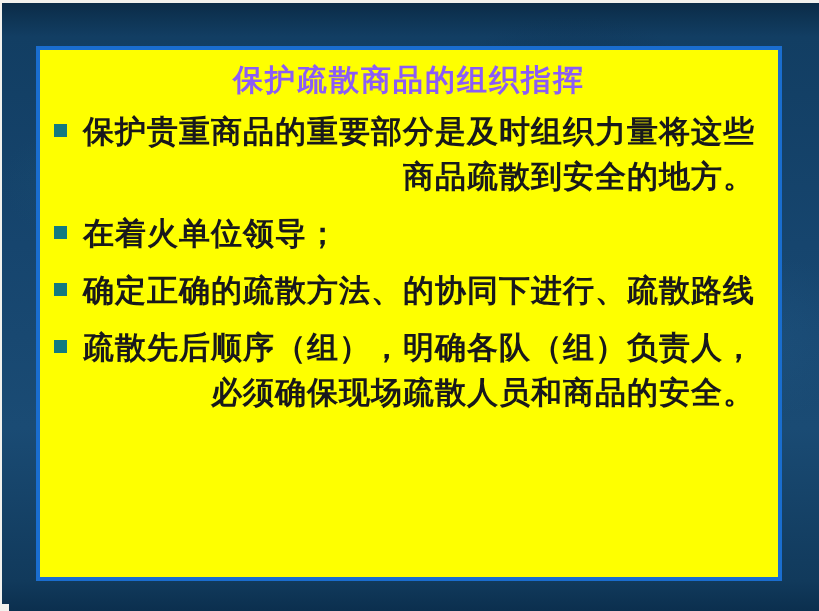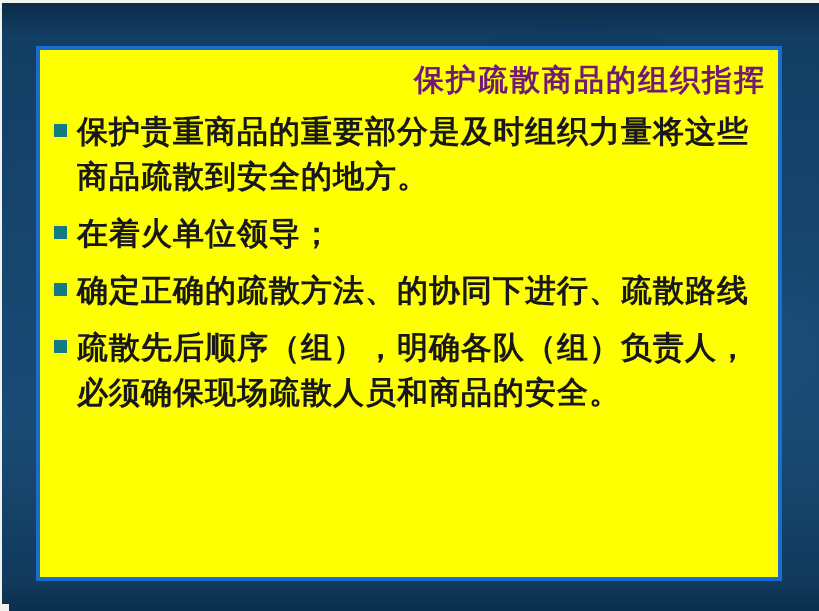--- a/index.html
+++ b/index.html
@@ -51,39 +51,40 @@
     width: 746px;
     height: 535px;
     box-sizing: border-box;
     background: #feff00;
     border: 4px solid #1a6dcf;
     padding: 8px 12px 8px 12px;
   }
 
   .title {
     margin: 0;
-    text-align: right;
-    color: #701a75;
+    text-align: center;
+    color: #8b5cf6;
     font-size: 30px;
     font-weight: bold;
     line-height: 44px;
     letter-spacing: 2px;
   }
 
   .bullets {
     margin-top: 7px;
     display: flex;
     flex-direction: column;
     gap: 12px;
   }
 
   .bullet-item {
     display: flex;
     align-items: flex-start;
-    gap: 10px;
+    gap: 16px;
+    text-align: right;
   }
 
   .bullet-square {
     flex: none;
     width: 13px;
     height: 13px;
     margin-top: 15px;
     margin-left: 2px;
     background: #127a80;
   }

